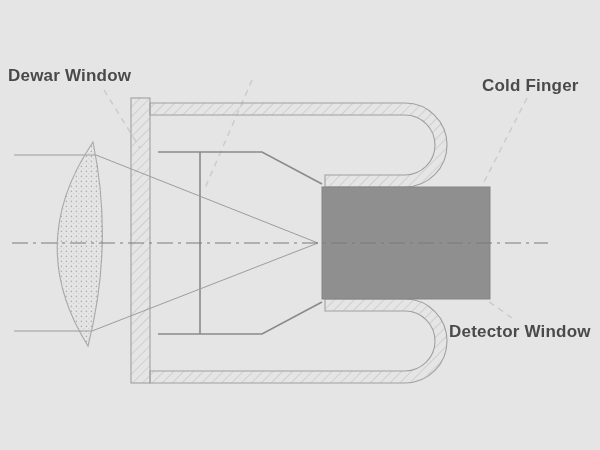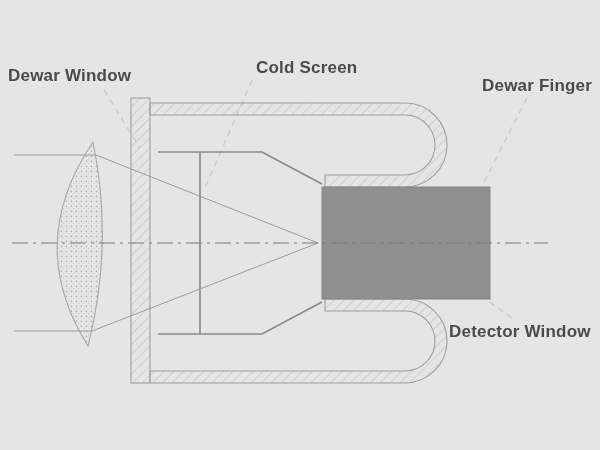--- a/index.html
+++ b/index.html
@@ -71,19 +71,18 @@
 
     <path d="M93,142 Q24,244 88,346 Q114,244 93,142 Z" fill="url(#stipple)" stroke="#a8a8a8" stroke-width="1.1"></path>
 
     <rect x="322" y="187" width="168" height="112" fill="#8f8f8f" stroke="#858585" stroke-width="1"></rect>
 
     <path d="M12,243 L548,243" stroke="#7a7a7a" stroke-width="1" stroke-dasharray="16 5 3 5" fill="none"></path>
   </svg>
 
   <div class="label lbl-dewar-window">Dewar Window</div>
 
-  <div class="label lbl-cold-screen">Cold Screen</div>
 
-  <div class="label lbl-cold-finger">Dewar Finger</div>
+  <div class="label lbl-cold-finger">Cold Finger</div>
 
   <div class="label lbl-detector-array">Detector Window</div>
 
 </div>
 
 </body></html>

